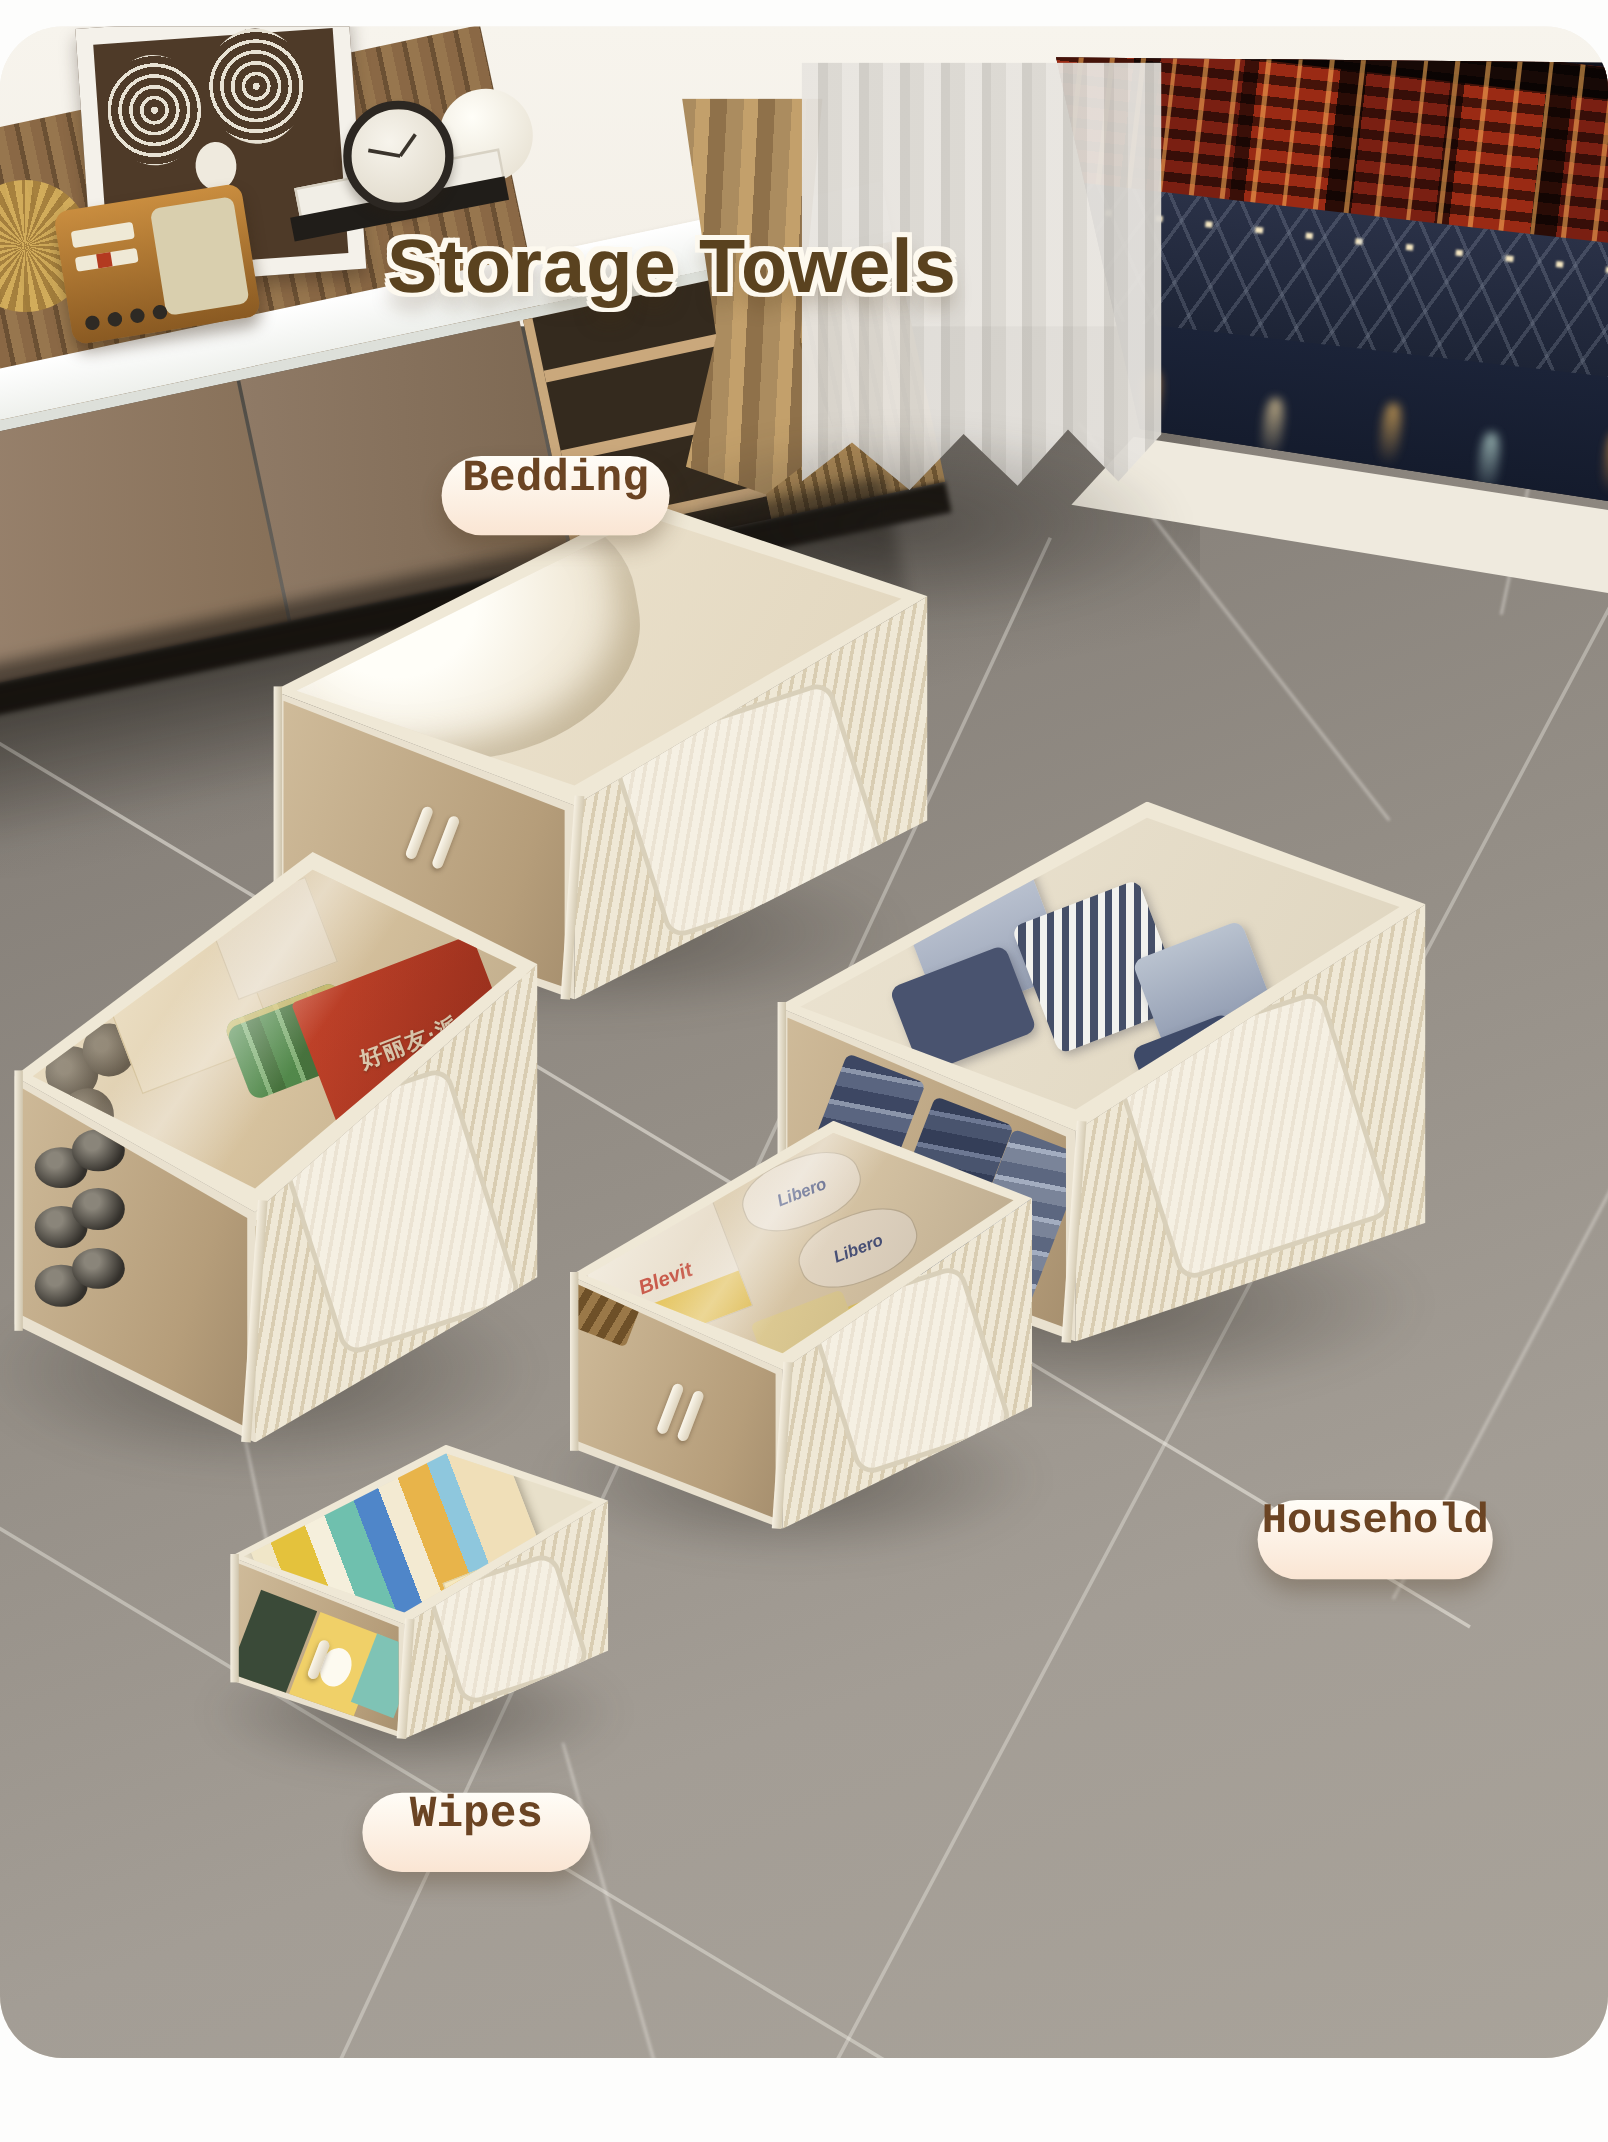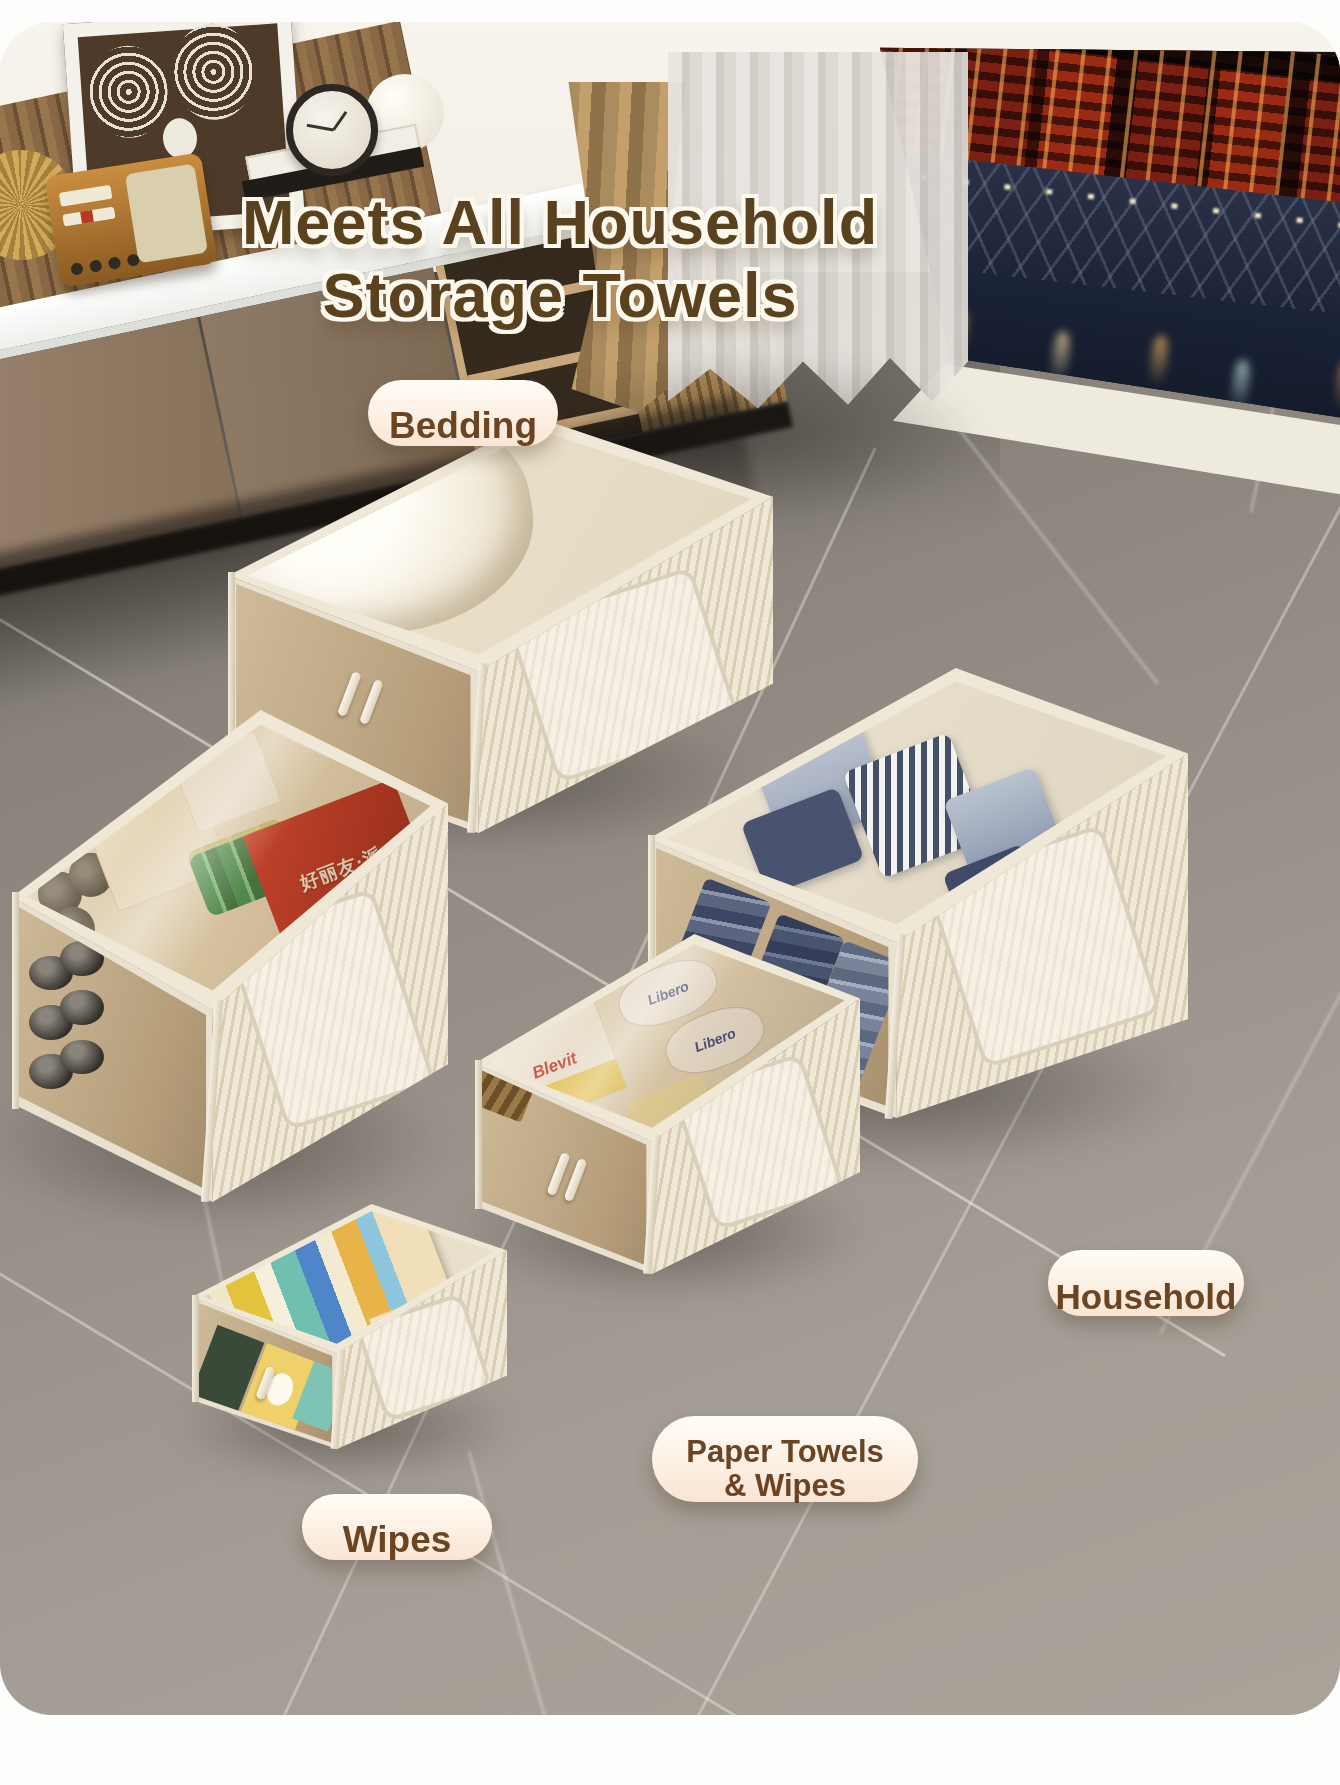--- a/index.html
+++ b/index.html
@@ -226,23 +226,23 @@
       background:linear-gradient(90deg,#f0e6c8 0 8%,#e4c23c 8% 22%,#f5efdc 22% 30%,#6fc0ae 30% 42%,
         #4f86c9 42% 52%,#f3ead2 52% 60%,#e8b44a 60% 72%,#8ec7dd 72% 80%,#f0dfb8 80% 100%);
       box-shadow:inset 0 4px 0 rgba(255,255,255,.7),2px 4px 8px rgba(70,60,40,.4);}
   .book-lean{left:58%;top:40%;width:27%;height:20%;background:#f6e9c0;border:1px solid #ddcfa3;}
   .fbook-dark{left:3%;top:52%;width:16%;height:34%;background:#3a4a38;transform:rotate(21deg);}
   .fbook-yellow{left:19%;top:60%;width:18%;height:30%;background:#f0d068;transform:rotate(21deg);}
   .fbook-circle{position:absolute;left:28%;top:30%;width:45%;height:45%;border-radius:50%;background:#fdfaf0;}
   .fbook-teal{left:35%;top:66%;width:12%;height:25%;background:#7fc3b5;transform:rotate(21deg);}
 
   
-  .pill{position:absolute;display:flex;flex-direction:column;align-items:center;justify-content:flex-end;
+  .pill{position:absolute;display:flex;flex-direction:column;align-items:center;justify-content:flex-start;
       border-radius:999px;background:linear-gradient(180deg,#fffdf7,#fae5d3);
-      box-shadow:0 10px 18px rgba(80,55,30,.30);color:#6b4423;font-weight:bold;line-height:1.08;}
+      box-shadow:0 10px 18px rgba(80,55,30,.30);color:#6b4423;font-weight:bold;line-height:1.08;font-family:Liberation Mono, monospace;}
   #pill-bedding{left:368px;top:358px;width:190px;height:66px;font-size:37px;}
   #pill-snacks{left:4px;top:632px;width:244px;height:78px;font-size:31px;}
   #pill-clothing{left:1048px;top:1228px;width:196px;height:66px;font-size:35px;}
   #pill-paper{left:652px;top:1394px;width:266px;height:86px;font-size:31px;}
   #pill-books{left:302px;top:1472px;width:190px;height:66px;font-size:37px;}
 
   .title{position:absolute;left:0;top:164px;width:1120px;text-align:center;
       font-size:63px;font-weight:800;letter-spacing:1px;line-height:1.16;color:#5a421f;
       text-shadow:-4px -4px 0 #fdf9ef,4px -4px 0 #fdf9ef,-4px 4px 0 #fdf9ef,4px 4px 0 #fdf9ef,
         -4px 0 0 #fdf9ef,4px 0 0 #fdf9ef,0 -4px 0 #fdf9ef,0 4px 0 #fdf9ef,
@@ -491,26 +491,21 @@
       <div class="strut-f"></div>
       <div class="handle" style="left:22%;top:66%;height:14%;"></div>
     </div>
 
     <div class="pill" id="pill-bedding">
       <span>Bedding</span>
     </div>
     <div class="pill" id="pill-clothing">
       <span>Household</span>
     </div>
-    <div class="pill" id="pill-paper">
-      <span>Paper Towels</span>
-      <span>&amp; Wipes</span>
-    </div>
     <div class="pill" id="pill-books">
       <span>Wipes</span>
     </div>
 
     <div class="title">
-      <div>Meets All Household</div>
       <div>Storage Towels</div>
     </div>
   </div>
 </div>
 
 </body></html>

